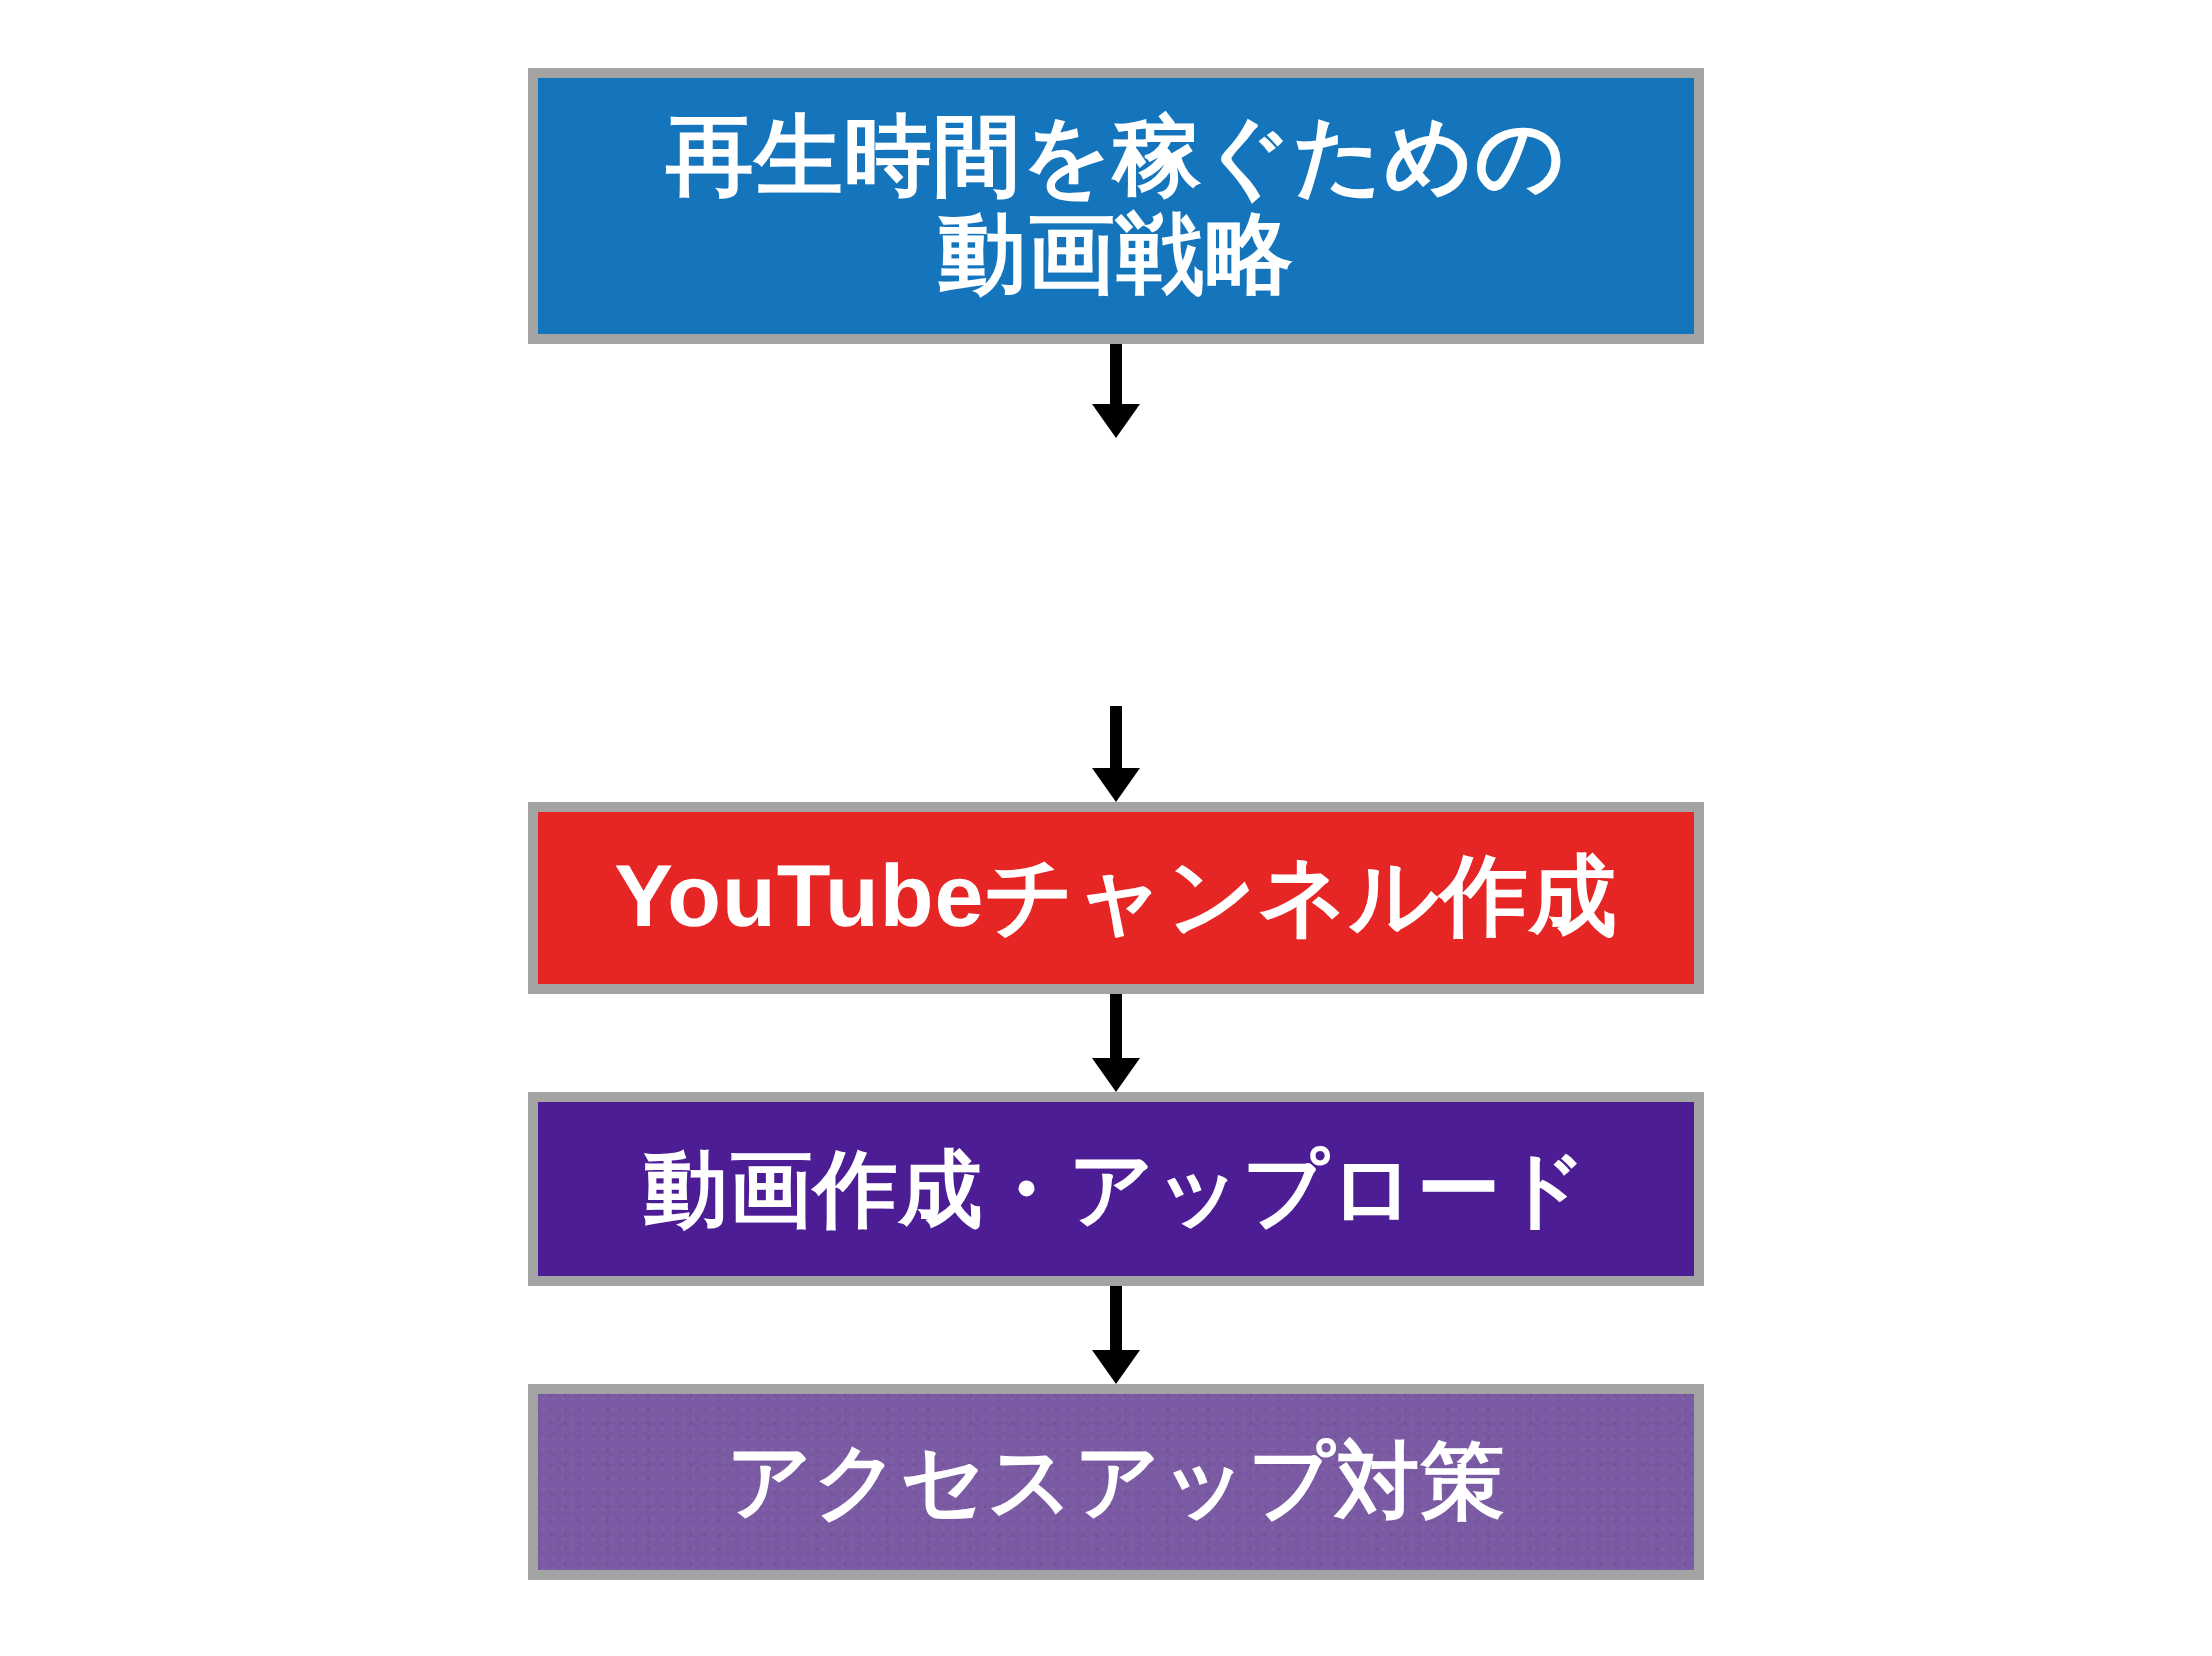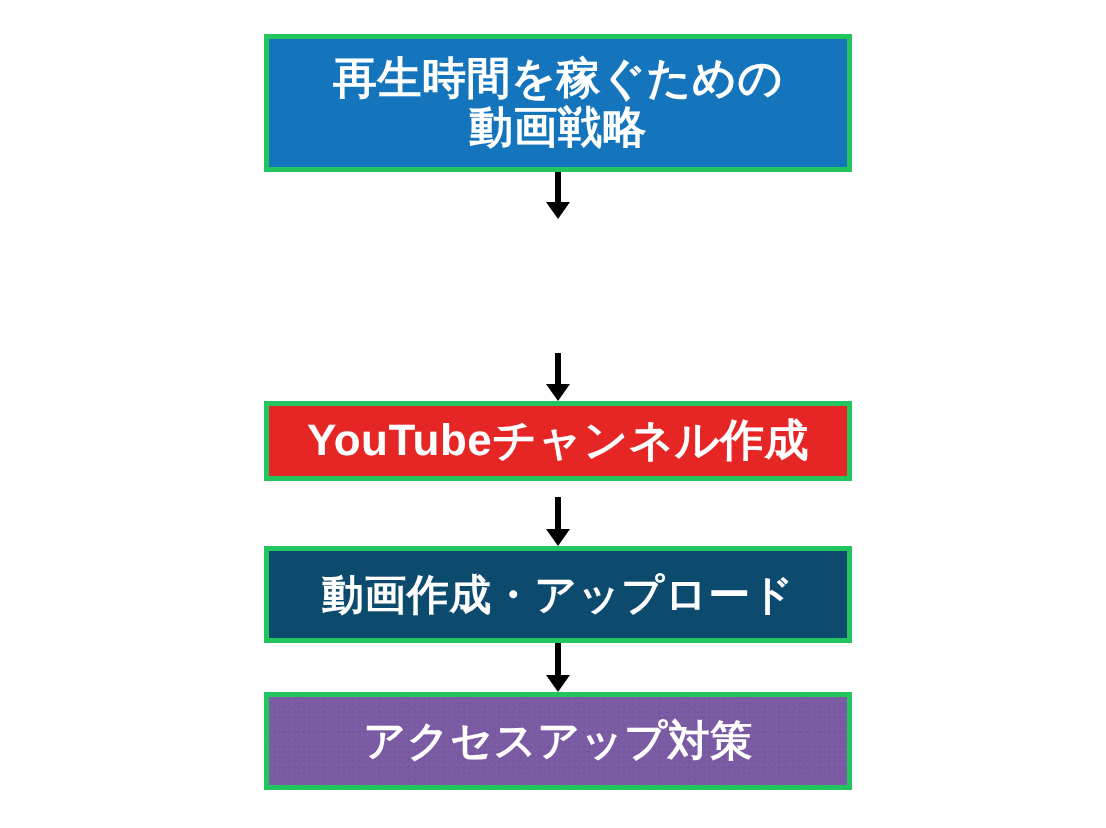--- a/index.html
+++ b/index.html
@@ -20,41 +20,41 @@
     height: 828px;
     background: #ffffff;
   }
 
   
   .node {
     position: absolute;
     left: 264px;
     width: 588px;            
     box-sizing: border-box;
-    border: 5px solid #22c55e;
+    border: 5px solid #a3a3a3;
     display: flex;
     align-items: center;
     justify-content: center;
     text-align: center;
     color: #ffffff;
     font-weight: bold;
     line-height: 1.12;
     letter-spacing: 0.5px;
     text-rendering: geometricPrecision;
   }
   .node .label {
     display: block;
     width: 100%;
     white-space: pre-line;
   }
 
   .node-1 { top: 34px;  height: 138px; background: #1575BC; font-size: 44px; }
   .node-2 { top: 219px; height: 134px; background: #2BA324; font-size: 44px; }
-  .node-3 { top: 401px; height: 80px;  background: #E62625; font-size: 44px; }
-  .node-4 { top: 546px; height: 97px;  background: #0c4a6e; font-size: 42px; }
+  .node-3 { top: 401px; height: 96px;  background: #E62625; font-size: 44px; }
+  .node-4 { top: 546px; height: 97px;  background: #4c1d95; font-size: 42px; }
   .node-5 { top: 692px; height: 98px;  background: #7A5AA3; font-size: 42px; }
 
   
   .node-5 {
     background-image:
       radial-gradient(rgba(255,255,255,0.045) 1px, transparent 1px),
       radial-gradient(rgba(0,0,0,0.05) 1px, transparent 1px);
     background-size: 5px 5px, 7px 7px;
     background-position: 0 0, 3px 4px;
     justify-content: flex-end;

